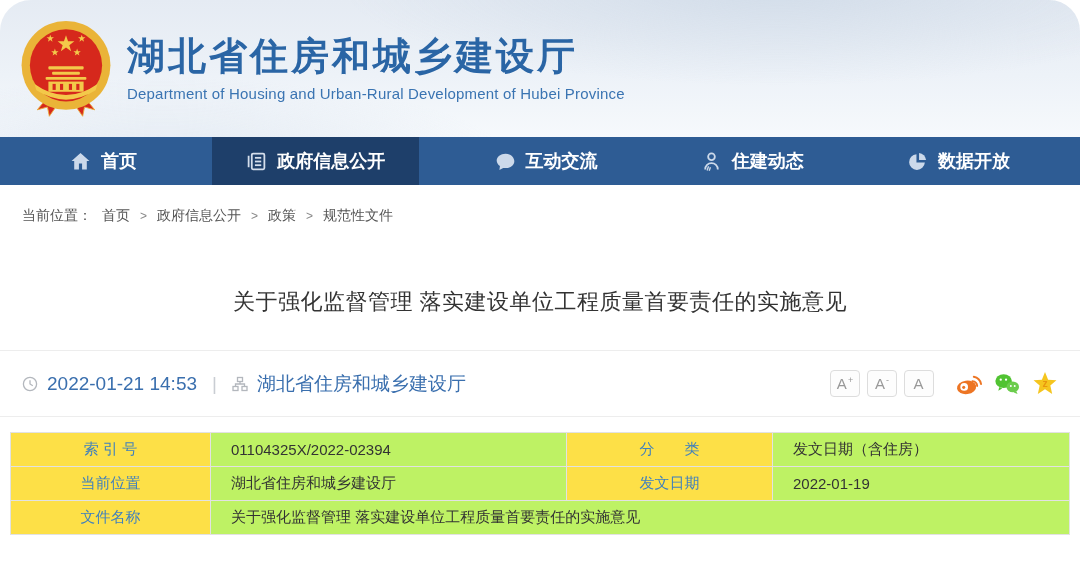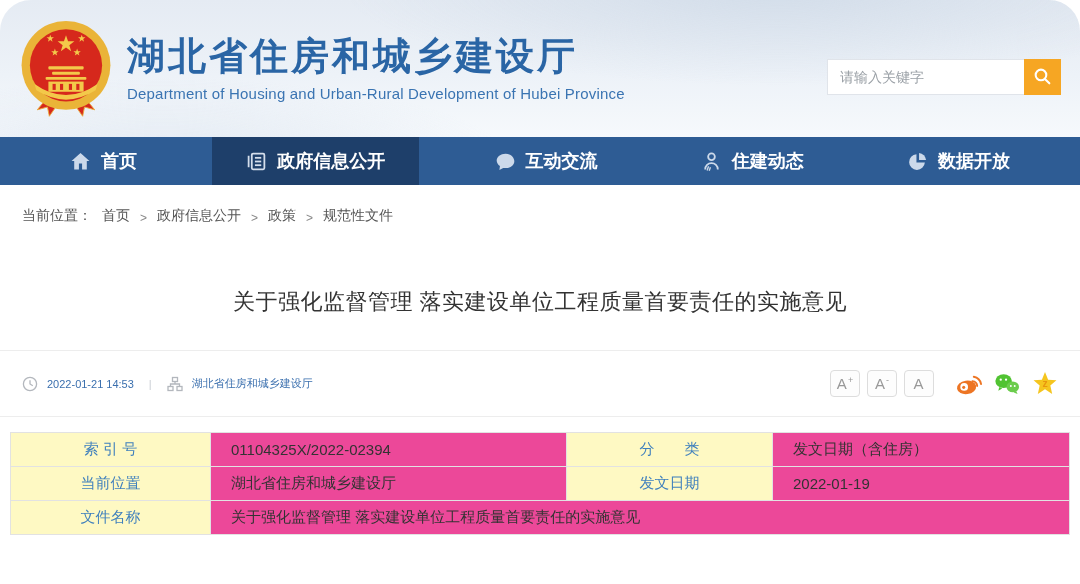--- a/index.html
+++ b/index.html
@@ -33,47 +33,47 @@
 
   
   .main-nav { height:48px; background:#2e5c94; display:flex; justify-content:space-between; padding:0 42px; }
   .nav-item { display:flex; align-items:center; gap:10px; color:#fff; font-size:18px; font-weight:bold;
     height:100%; padding:0 28px; cursor:pointer; white-space:nowrap; }
   .nav-item.active { background:#1e3f6a; padding:0 34px; }
   .nav-icon { display:flex; align-items:center; }
   .nav-icon svg { width:21px; height:21px; }
 
   
-  .breadcrumb { margin:22px 0 0 22px; font-size:14px; color:#555; display:flex; align-items:flex-end; gap:10px; }
+  .breadcrumb { margin:22px 0 0 22px; font-size:14px; color:#555; display:flex; align-items:center; gap:10px; }
   .breadcrumb a { color:#555; text-decoration:none; cursor:pointer; }
   .breadcrumb .sep { color:#888; font-size:12px; }
 
   
   .article-title { margin-top:62px; text-align:center; font-size:22px; font-weight:500; color:#333; letter-spacing:.5px; }
 
   
   .meta-bar { margin-top:33px; height:67px; border-top:1px solid #ededed; border-bottom:1px solid #ededed;
     display:flex; align-items:center; padding:0 22px; }
-  .meta-left { display:flex; align-items:center; gap:9px; font-size:11px; }
+  .meta-left { display:flex; align-items:center; gap:9px; font-size:19px; }
   .meta-left svg { display:block; }
   .meta-date, .meta-source { color:#3a6fae; }
   .meta-sep { color:#c9cdd3; margin:0 6px; }
   .meta-right { margin-left:auto; display:flex; align-items:center; gap:12px; }
   .font-btns { display:flex; gap:7px; margin-right:10px; }
   .font-btn { width:30px; height:27px; background:#fdfdfd; border:1px solid #ddd; border-radius:4px;
     color:#999; font-size:15px; font-family:"Liberation Sans",sans-serif; cursor:pointer; line-height:1;
     display:flex; align-items:center; justify-content:center; }
   .font-btn sup { font-size:9px; margin-left:1px; transform:translateY(-3px); }
   .share-icon { width:26px; height:26px; display:flex; align-items:center; justify-content:center; cursor:pointer; }
 
   
   .meta-table { width:1060px; margin:15px 10px 0; border-collapse:collapse; font-size:15px; table-layout:fixed; }
   .meta-table td { border:1px solid #e2e2e2; height:34px; }
-  .meta-table .lbl { background:#fef9c3; color:#4080bd; text-align:center; }
-  .meta-table .val { background:#ec4899; color:#333; padding-left:20px; }
+  .meta-table .lbl { background:#fde047; color:#4080bd; text-align:center; }
+  .meta-table .val { background:#bef264; color:#333; padding-left:20px; }
 </style>
 </head>
 <body>
 
 <div class="page">
 
   <header class="site-header">
     <svg class="emblem" viewBox="0 0 100 108">
       <defs>
         <polygon id="st" points="0,-10 2.35,-3.24 9.51,-3.09 3.8,1.24 5.88,8.09 0,4 -5.88,8.09 -3.8,1.24 -9.51,-3.09 -2.35,-3.24" fill="#f3c94a"></polygon>
@@ -100,31 +100,20 @@
         <rect x="53.1" y="69" width="3.4" height="6.5"></rect>
         <rect x="61.1" y="69" width="3.4" height="6.5"></rect>
       </g>
     </svg>
 
     <div class="title-block">
       <div class="site-title">湖北省住房和城乡建设厅</div>
       <div class="site-subtitle">Department of Housing and Urban-Rural Development of Hubei Province</div>
     </div>
 
-    <div class="search-box">
-      <input class="search-input" type="text" placeholder="请输入关键字" style="">
-      <button class="search-btn">
-        <span style="display:flex">
-          <svg width="19" height="19" viewBox="0 0 20 20">
-            <circle cx="8.4" cy="8.4" r="5.6" fill="none" stroke="#fff" stroke-width="2.2"></circle>
-            <line x1="12.8" y1="12.8" x2="17.2" y2="17.2" stroke="#fff" stroke-width="2.2" stroke-linecap="round"></line>
-          </svg>
-        </span>
-      </button>
-    </div>
   </header>
 
   <nav class="main-nav">
     <div class="nav-item">
       <span class="nav-icon">
         <svg viewBox="0 0 20 20" fill="#ccd9ea">
             <path d="M10 2 L1.5 9.5 h2.5 v8 h4.5 v-5.5 h3 v5.5 h4.5 v-8 h2.5 Z"></path>
           </svg>
       </span>
       <span>首页</span>

